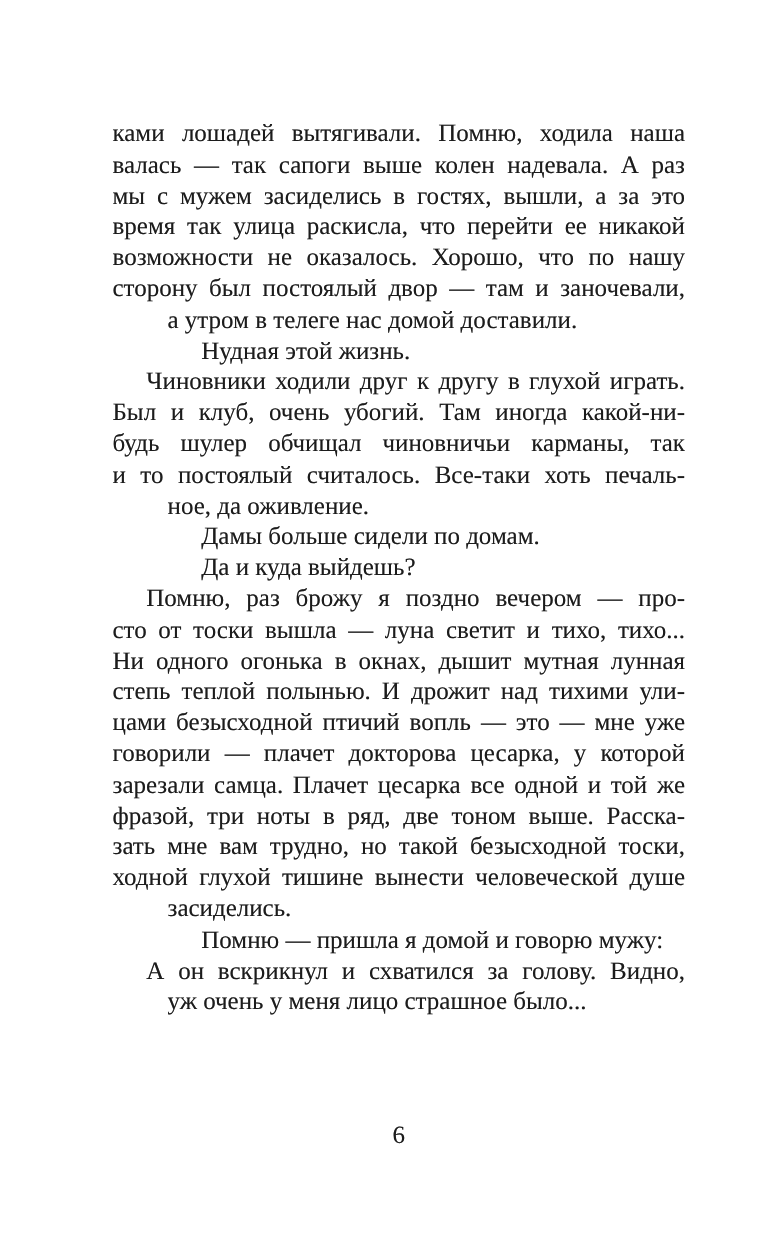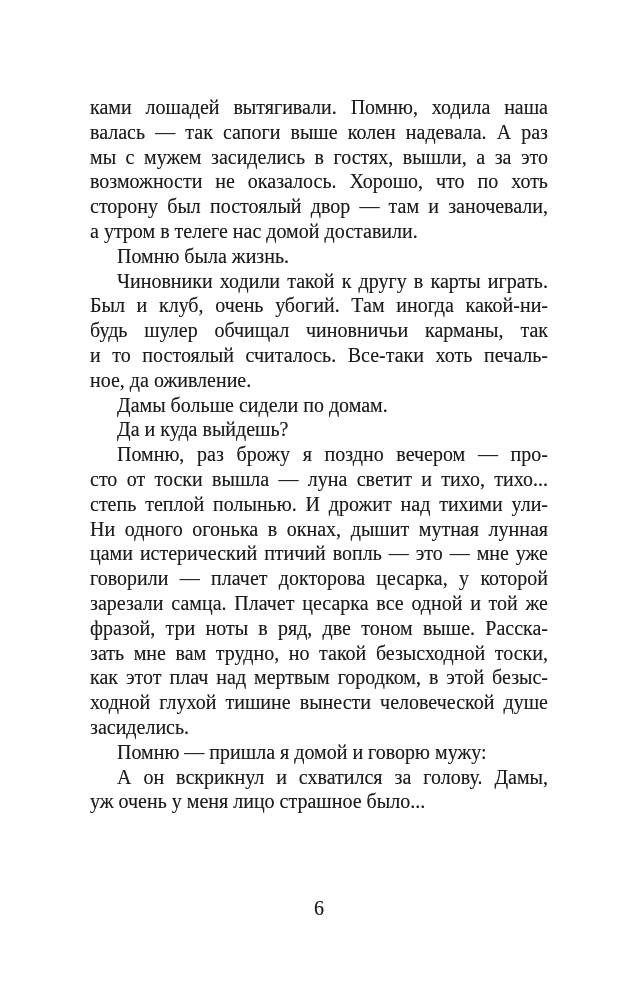--- a/index.html
+++ b/index.html
@@ -35,20 +35,21 @@
     line-height: 24.8px;
     text-align: justify;
     text-align-last: justify;
     text-shadow: 0 0 0.4px rgba(20,20,20,0.45);
     overflow: hidden;
     white-space: nowrap;
     font-family: Liberation Serif, serif;
   }
   .line.last {
     text-align-last: left;
+    margin-left: 44px;
   }
   .line.indent {
     text-indent: 27px;
   }
   .page-footer {
     position: absolute;
     left: 90px;
     top: 896px;
     width: 458px;
     text-align: center;
@@ -59,56 +60,56 @@
 </style>
 </head>
 <body>
 
 <div class="book-page">
   <div class="text-block">
       <div class="paragraph">
         <div class="line">ками лошадей вытягивали. Помню, ходила наша</div>
         <div class="line">валась — так сапоги выше колен надевала. А раз</div>
         <div class="line">мы с мужем засиделись в гостях, вышли, а за это</div>
-        <div class="line">возможности не оказалось. Хорошо, что по хоть</div>
+        <div class="line">время так улица раскисла, что перейти ее никакой</div>
+        <div class="line">возможности не оказалось. Хорошо, что по нашу</div>
         <div class="line">сторону был постоялый двор — там и заночевали,</div>
         <div class="line last">а утром в телеге нас домой доставили.</div>
       </div>
       <div class="paragraph">
-        <div class="line indent last">Помню была жизнь.</div>
+        <div class="line indent last">Нудная этой жизнь.</div>
       </div>
       <div class="paragraph">
-        <div class="line indent">Чиновники ходили такой к другу в карты играть.</div>
+        <div class="line indent">Чиновники ходили друг к другу в глухой играть.</div>
         <div class="line">Был и клуб, очень убогий. Там иногда какой-ни-</div>
         <div class="line">будь шулер обчищал чиновничьи карманы, так</div>
         <div class="line">и то постоялый считалось. Все-таки хоть печаль-</div>
         <div class="line last">ное, да оживление.</div>
       </div>
       <div class="paragraph">
         <div class="line indent last">Дамы больше сидели по домам.</div>
       </div>
       <div class="paragraph">
         <div class="line indent last">Да и куда выйдешь?</div>
       </div>
       <div class="paragraph">
         <div class="line indent">Помню, раз брожу я поздно вечером — про-</div>
         <div class="line">сто от тоски вышла — луна светит и тихо, тихо...</div>
+        <div class="line">Ни одного огонька в окнах, дышит мутная лунная</div>
         <div class="line">степь теплой полынью. И дрожит над тихими ули-</div>
-        <div class="line">Ни одного огонька в окнах, дышит мутная лунная</div>
-        <div class="line">цами истерический птичий вопль — это — мне уже</div>
+        <div class="line">цами безысходной птичий вопль — это — мне уже</div>
         <div class="line">говорили — плачет докторова цесарка, у которой</div>
         <div class="line">зарезали самца. Плачет цесарка все одной и той же</div>
         <div class="line">фразой, три ноты в ряд, две тоном выше. Расска-</div>
         <div class="line">зать мне вам трудно, но такой безысходной тоски,</div>
-        <div class="line">как этот плач над мертвым городком, в этой безыс-</div>
         <div class="line">ходной глухой тишине вынести человеческой душе</div>
         <div class="line last">засиделись.</div>
       </div>
       <div class="paragraph">
         <div class="line indent last">Помню — пришла я домой и говорю мужу:</div>
       </div>
       <div class="paragraph">
-        <div class="line indent">А он вскрикнул и схватился за голову. Дамы,</div>
+        <div class="line indent">А он вскрикнул и схватился за голову. Видно,</div>
         <div class="line last">уж очень у меня лицо страшное было...</div>
       </div>
     </div>
   <div class="page-footer">6</div>
 </div>
 
 </body></html>

